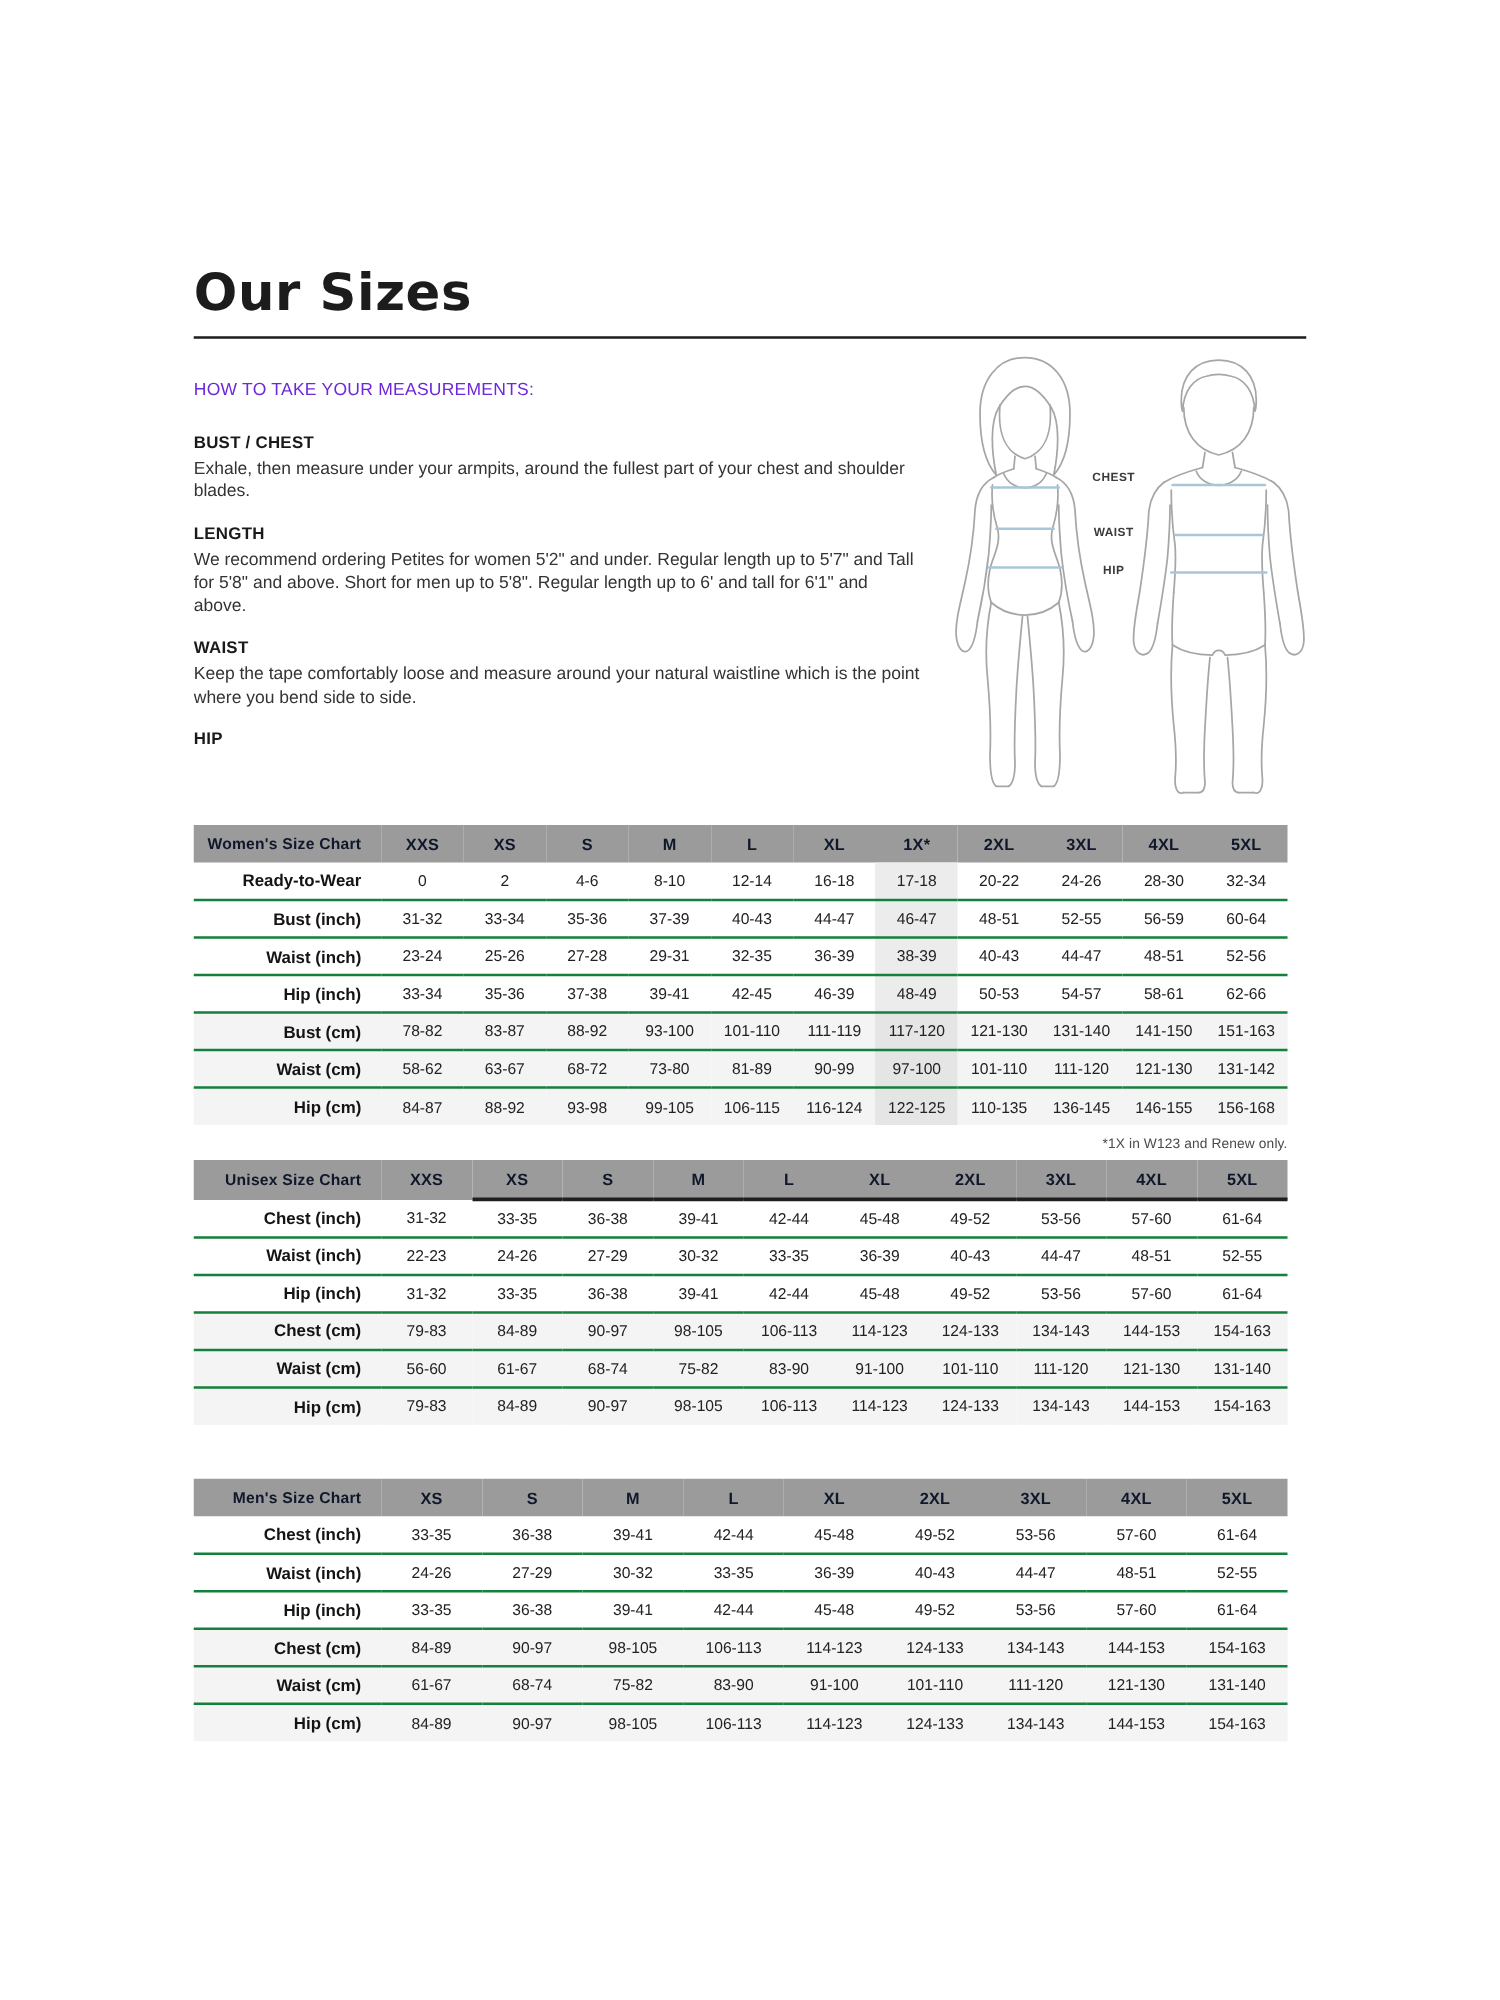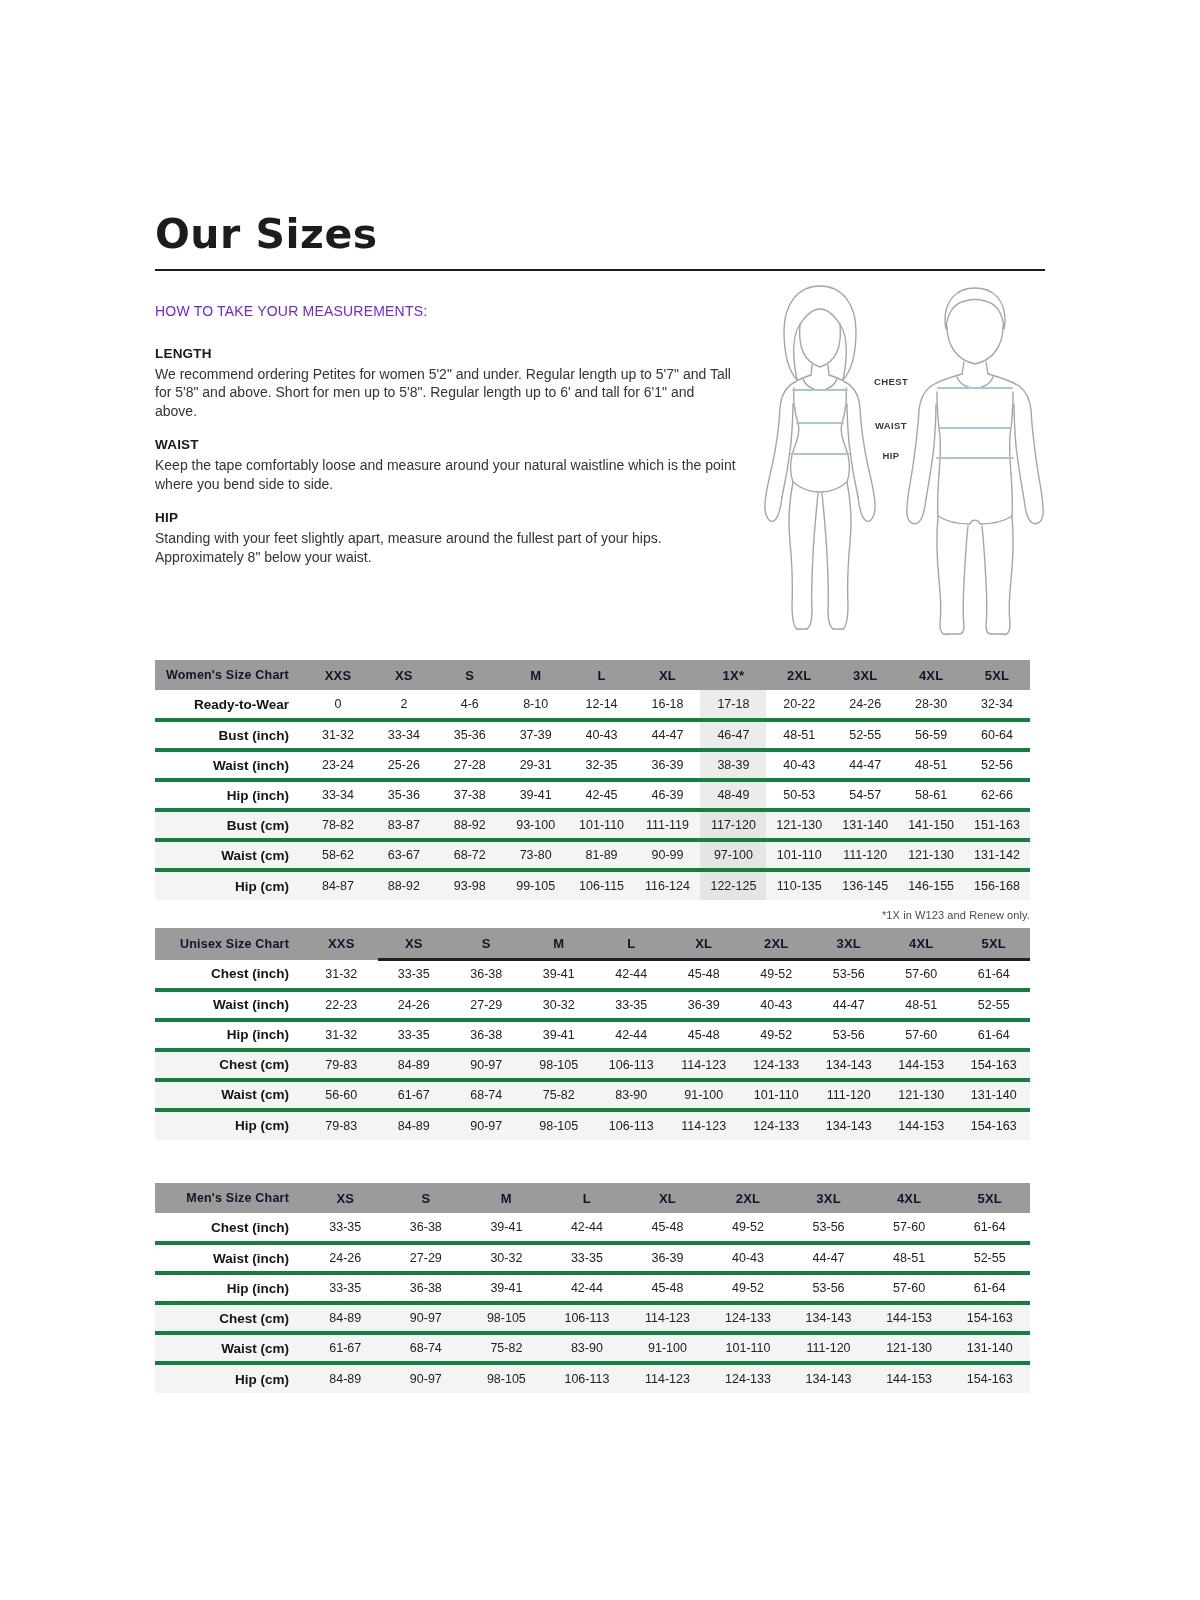--- a/index.html
+++ b/index.html
@@ -25,48 +25,51 @@
   
   .tblock{position:absolute;left:155px;width:875px;}
   .tb-women{top:660px;} .tb-unisex{top:928px;} .tb-men{top:1183px;}
   table{border-collapse:collapse;table-layout:fixed;width:875px;}
   thead th{background:#9b9b9b;color:#0f172a;font-weight:bold;font-size:13px;height:28px;letter-spacing:.2px;}
   thead th.lbl{text-align:right;padding-right:16px;font-size:12.5px;}
   thead th.ul{border-bottom:3px solid #1f1f1f;}
   tbody th{text-align:right;padding-right:16px;font-weight:bold;font-size:13.5px;color:#141414;white-space:nowrap;}
   tbody td{text-align:center;font-size:12.5px;color:#222;}
   tbody tr{height:30px;}
-  tbody tr + tr{border-top:4px solid #15803d;}
+  tbody tr + tr{border-top:2px solid #15803d;}
   tbody tr.shade{background:#f4f4f4;}
   tbody td.hl{background:#ececec;text-align:center;}
   tbody tr.shade td.hl{background:#e5e5e5;}
   .footnote{font-size:11px;color:#4a4a4a;text-align:right;margin-top:9px;letter-spacing:.1px;}
 </style>
 </head>
 <body>
 
 <div class="page">
 
   <div class="title">Our Sizes</div>
   <div class="title-rule"></div>
 
   <div class="instructions">
     <h2 class="howto">HOW TO TAKE YOUR MEASUREMENTS:</h2>
 
+    <div class="sect">
+      <h3>BUST / CHEST</h3>
+      <p>Exhale, then measure under your armpits, around the fullest part of your chest and shoulder blades.</p>
+    </div>
     <div class="sect">
       <h3>LENGTH</h3>
       <p>We recommend ordering Petites for women 5'2" and under. Regular length up to 5'7" and Tall for 5'8" and above. Short for men up to 5'8". Regular length up to 6' and tall for 6'1" and above.</p>
     </div>
     <div class="sect">
       <h3>WAIST</h3>
       <p>Keep the tape comfortably loose and measure around your natural waistline which is the point where you bend side to side.</p>
     </div>
     <div class="sect">
       <h3>HIP</h3>
-      <p>Standing with your feet slightly apart, measure around the fullest part of your hips. Approximately 8" below your waist.</p>
     </div>
   </div>
 
   <div class="figures">
     <svg width="320" height="362" viewBox="0 0 320 362">
       <g stroke="#a6a6a6" stroke-width="1.4" fill="none" stroke-linecap="round" stroke-linejoin="round">
 
         <g>
           <path d="M85,10 C63,10 49,28 49,55 C49,80 54,95 62,104 C58,84 57,62 64,50 C72,37 79,33 85,33 C91,33 98,37 106,50 C113,62 112,84 108,104 C116,95 121,80 121,55 C121,28 107,10 85,10 Z"></path>
           <path d="M65,48 C63,70 69,86 85,91 C101,86 107,70 105,48"></path>

